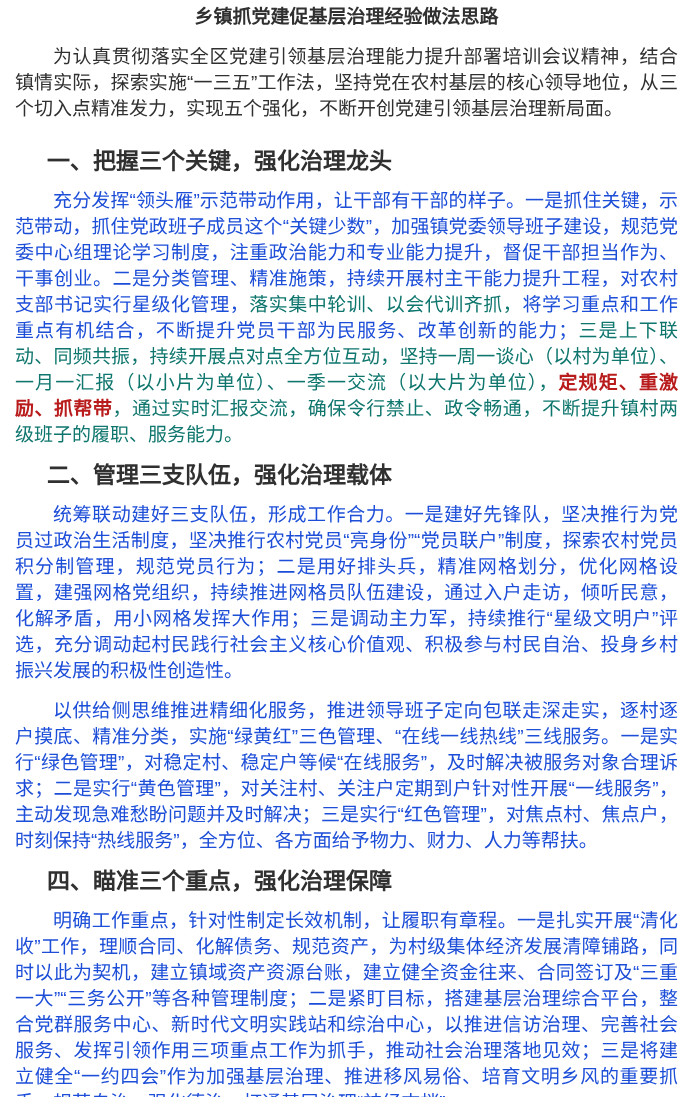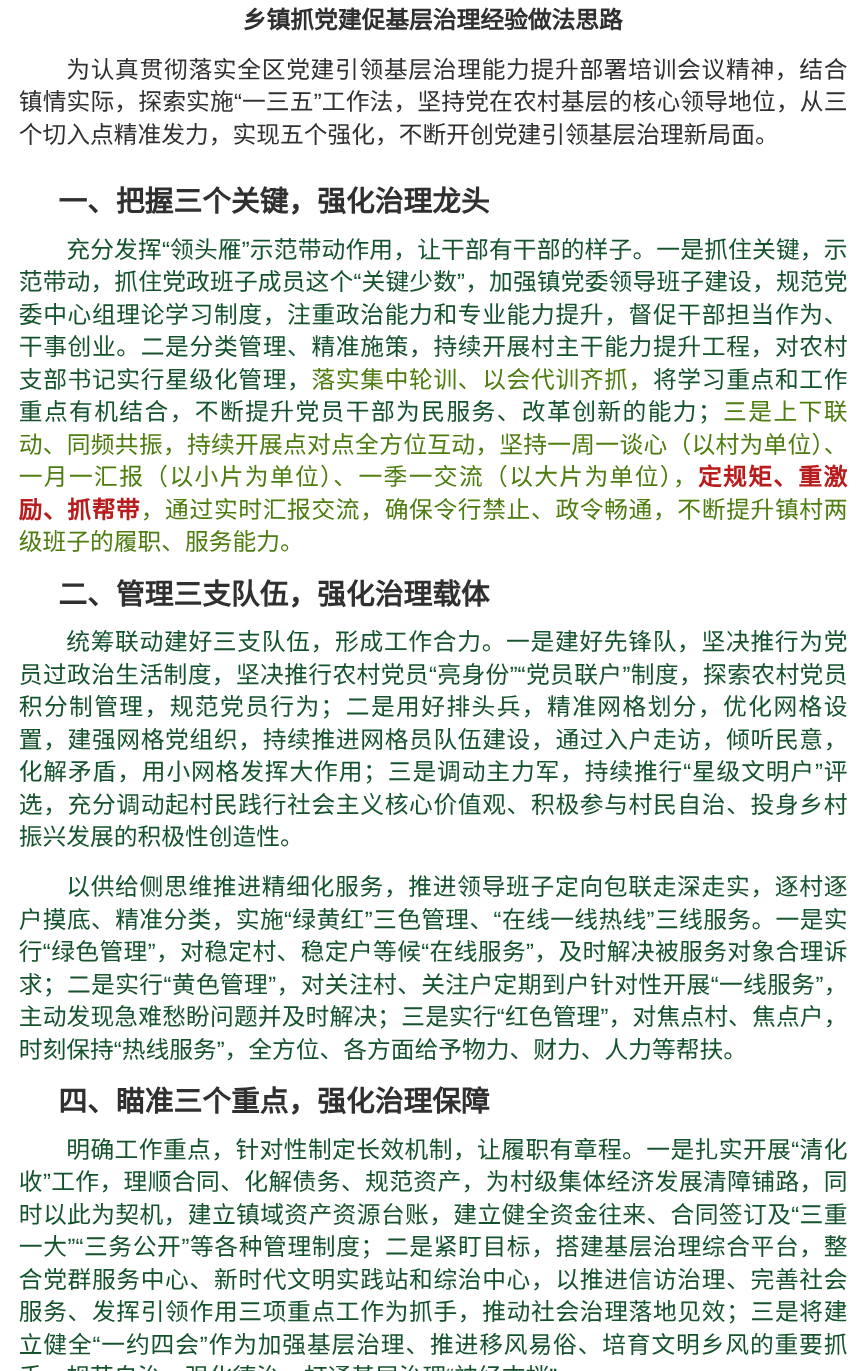--- a/index.html
+++ b/index.html
@@ -35,22 +35,22 @@
   .intro {
     margin-bottom: 26px; 
   }
   .heading {
     font-size: 23px;
     line-height: 26px;
     font-weight: bold;
     margin: 0;
     text-indent: 2em;
   }
-  .run-normal { color: #14532d; }
-  .run-gray   { color: #4d7c0f; }
+  .run-normal { color: #1d4ed8; }
+  .run-gray   { color: #0f766e; }
   .run-bold   { color: #b91c1c; font-weight: bold; }
 </style>
 </head>
 <body>
 
 <div class="page">
 
   <h1 class="title">乡镇抓党建促基层治理经验做法思路</h1>
 
   <p class="para intro">为认真贯彻落实全区党建引领基层治理能力提升部署培训会议精神，结合镇情实际，探索实施“一三五”工作法，坚持党在农村基层的核心领导地位，从三个切入点精准发力，实现五个强化，不断开创党建引领基层治理新局面。</p>

